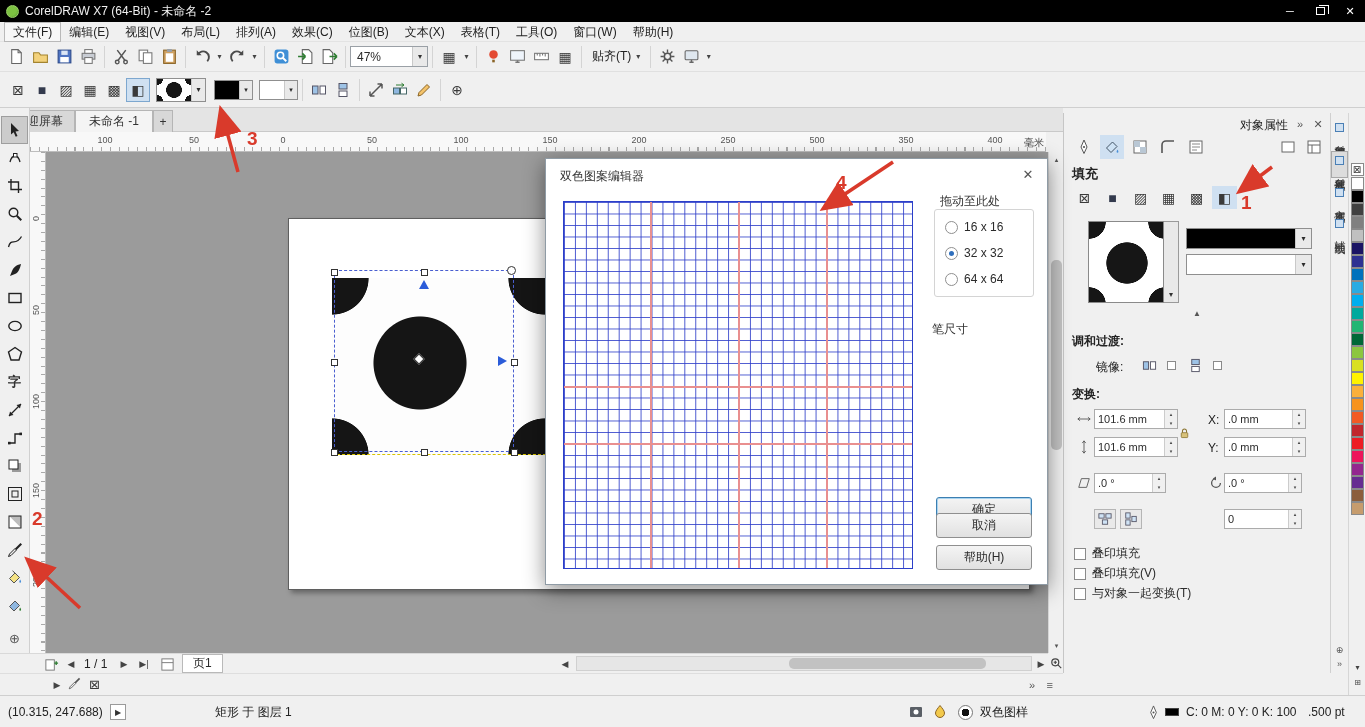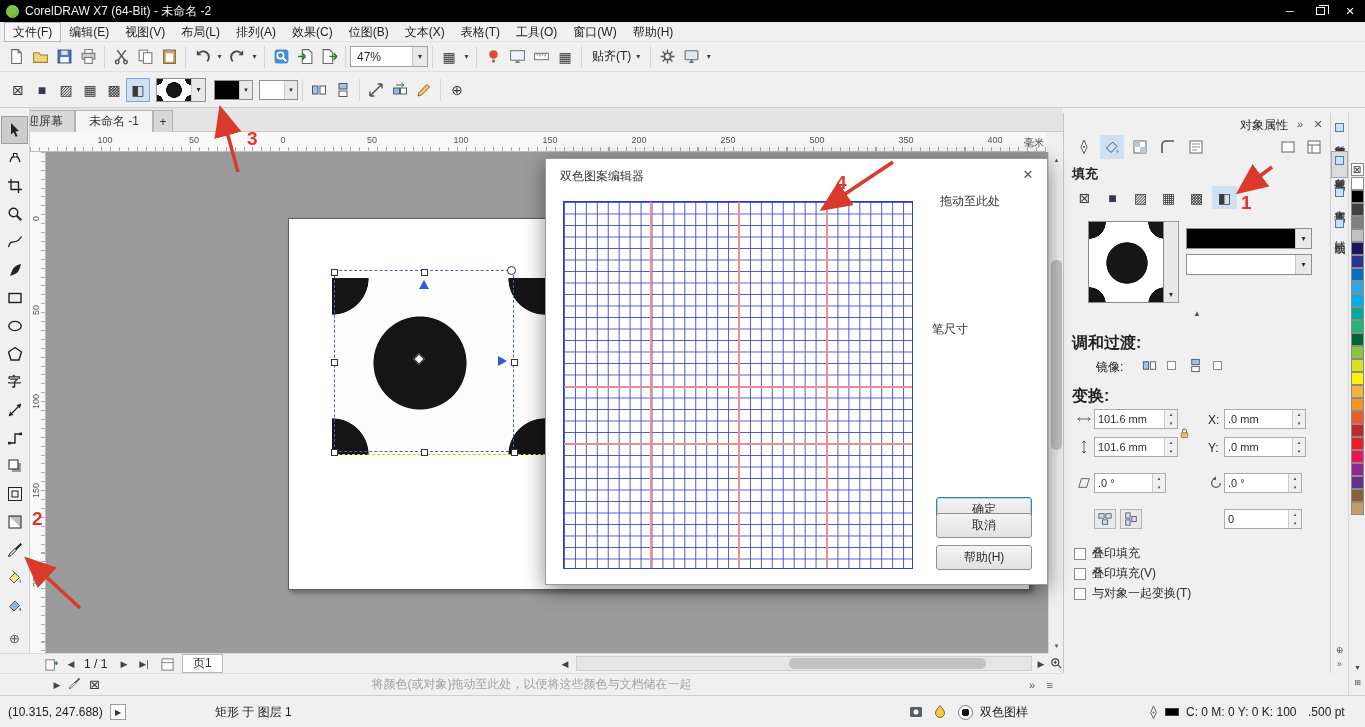--- a/index.html
+++ b/index.html
@@ -129,21 +129,21 @@
   .radio.on::after { content:''; position:absolute; left:3px; top:3px; right:3px; bottom:3px; border-radius:50%; background:#2f6fbd; }
   .radio-label { margin-left:6px; font-size:12px; }
   .dlg-btn { position:absolute; left:390px; width:96px; height:25px; display:flex; align-items:center; justify-content:center; font-size:12px; background:linear-gradient(#f4f4f4,#e1e1e1); border:1px solid #8f8f8f; border-radius:3px; }
   .dlg-btn.primary { border:1px solid #3c7fb1; box-shadow:inset 0 0 0 1px #a9d4f0; }
 
   
   .docker { position:absolute; left:1063px; top:113px; width:267px; height:560px; background:#f0f0f0; border-left:1px solid #c6c6c6; }
   .dk-title { position:absolute; right:42px; top:4px; font-size:12px; color:#222; }
   .dk-ctl { position:absolute; top:3px; width:16px; height:16px; display:flex; align-items:center; justify-content:center; color:#555; font-size:11px; }
   .dk-tab { position:absolute; top:22px; width:24px; height:24px; display:flex; align-items:center; justify-content:center; border:1px solid transparent; }
-  .dk-label { position:absolute; left:8px; font-size:16px; font-weight:bold; color:#222; }
+  .dk-label { position:absolute; left:8px; font-size:12px; font-weight:bold; color:#222; }
   .fill-ic { position:absolute; top:73px; width:25px; height:23px; display:flex; align-items:center; justify-content:center; border:1px solid transparent; font-size:14px; color:#3a3a3a; }
   .preview-tile { position:absolute; left:24px; top:108px; width:76px; height:82px; border:1px solid #8a8a8a; background:#fff;
     background-image:radial-gradient(circle 21px at 38px 41px, #161616 97%, transparent 100%),
       radial-gradient(circle 17px at 0px 0px, #161616 97%, transparent 100%),
       radial-gradient(circle 17px at 76px 0px, #161616 97%, transparent 100%),
       radial-gradient(circle 17px at 0px 82px, #161616 97%, transparent 100%),
       radial-gradient(circle 17px at 76px 82px, #161616 97%, transparent 100%); }
   .preview-drop { position:absolute; left:100px; top:108px; width:15px; height:82px; background:#e9e9e9; border:1px solid #9a9a9a; border-left:none; display:flex; align-items:flex-end; justify-content:center; font-size:8px; color:#333; padding-bottom:3px; }
   .dk-combo { position:absolute; left:122px; width:126px; height:21px; display:flex; border:1px solid #8f8f8f; background:#fff; }
   .dk-combo .sw { flex:1; }
@@ -604,21 +604,20 @@
       </svg>
   </div>
 
   <div class="hintbar">
     <span class="pb-ic" style="position:static;margin-left:48px">▶</span>
     <span style="margin-left:2px"><svg width="13" height="13" viewBox="0 0 16 16">
           <path d="M13.5 1 L15 2.5 L9.5 8 L8 6.5 Z" fill="#555"></path>
           <path d="M8 6.5 L9.5 8 L4 13.5 L1.5 14.5 L2.5 12 Z" fill="none" stroke="#555"></path>
         </svg></span>
     <span class="glyph-ic" style="margin-left:8px;font-size:13px">⊠</span>
-    <span class="hint-text">将颜色(或对象)拖动至此处，以便将这些颜色与文档储在一起</span>
     <span style="position:absolute;right:28px;font-size:11px;color:#555">»</span>
     <span style="position:absolute;right:10px;font-size:11px;color:#555">≡</span>
   </div>
 
   <div class="statusbar">
     <span class="sb-item" style="left:8px">(10.315, 247.688)</span>
     <span class="sb-item" style="left:110px">
         <span class="sb-btn">
           <span>▶</span>
         </span>
@@ -925,20 +924,34 @@
     <span class="dlg-title">双色图案编辑器</span>
     <span class="dlg-close">✕</span>
     <div class="grid">
       <div class="rl v" style="left:86px"></div>
       <div class="rl v" style="left:174px"></div>
       <div class="rl v" style="left:262px"></div>
       <div class="rl h" style="top:184px"></div>
       <div class="rl h" style="top:241px"></div>
     </div>
     <span class="grp-label" style="left:394px;top:34px">拖动至此处</span>
+    <div class="groupbox" style="left:388px;top:50px;width:100px;height:88px;padding-top:4px">
+        <div class="radio-row">
+          <span class="radio"></span>
+          <span class="radio-label">16 x 16</span>
+        </div>
+        <div class="radio-row">
+          <span class="radio on"></span>
+          <span class="radio-label">32 x 32</span>
+        </div>
+        <div class="radio-row">
+          <span class="radio"></span>
+          <span class="radio-label">64 x 64</span>
+        </div>
+      </div>
     <span class="grp-label" style="left:386px;top:162px">笔尺寸</span>
     <div class="dlg-btn primary" style="top:338px">确定</div>
     <div class="dlg-btn" style="top:354px">取消</div>
     <div class="dlg-btn" style="top:386px">帮助(H)</div>
   </div>
 
   <svg class="overlay">
     <defs>
       <marker id="ah" markerWidth="9" markerHeight="8" refX="7.5" refY="4" orient="auto">
         <path d="M0 0 L9 4 L0 8 Z" fill="#d93a2b"></path>

